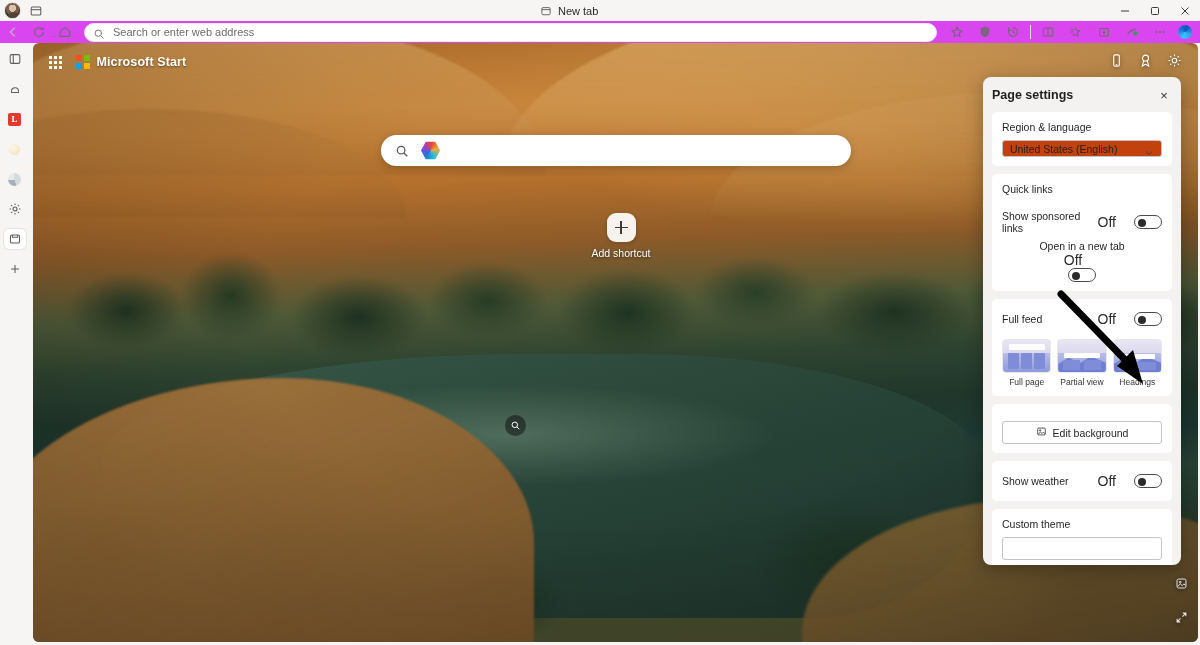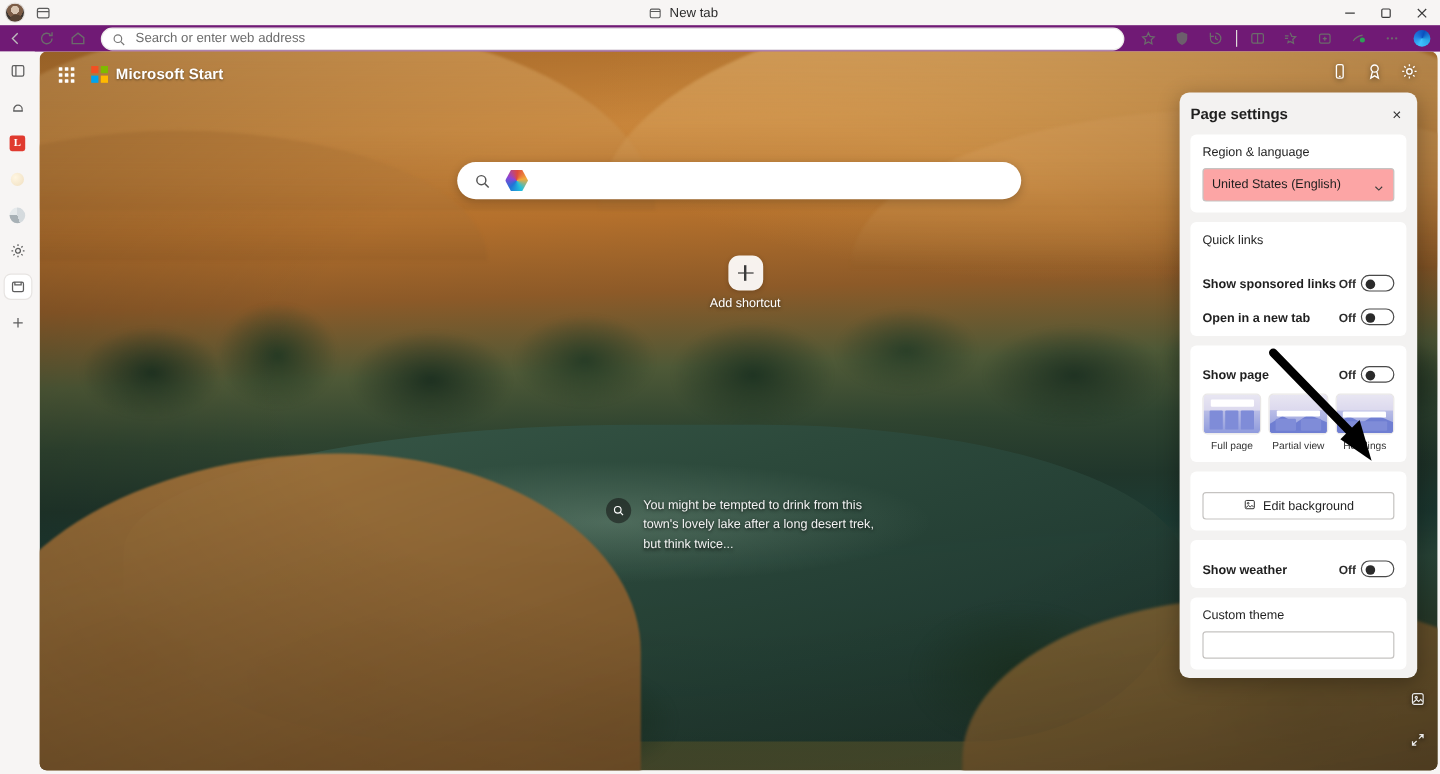--- a/index.html
+++ b/index.html
@@ -39,21 +39,21 @@
     position: absolute; right: 0; top: 0; height: 21px; display: flex;
   }
   .wc {
     width: 30px; height: 21px; display: flex; align-items: center; justify-content: center;
     font-size: 10px; color: #3b3b3b;
   }
 
   
   .toolbar {
     position: absolute; top: 21px; left: 0; width: 1200px; height: 22px;
-    display: flex; align-items: center; background: #701a75;
+    display: flex; align-items: center; background: #d946ef;
   }
   .tb-btn {
     width: 26px; height: 20px; display: flex; align-items: center; justify-content: center;
     color: #6b6b6b; border-radius: 4px;
   }
   .tb-btn svg { width: 14px; height: 14px; }
   .tb-btn.disabled { color: #bdbdbd; }
   .omnibox {
     flex: 1; height: 19px; margin: 0 6px 0 6px;
     background: #fff; border-radius: 10px;
@@ -250,30 +250,30 @@
     padding: 10px 9px 0 9px; overflow: hidden;
   }
   .panel-head { display: flex; align-items: center; margin-bottom: 9px; }
   .panel-title { font-size: 12.5px; font-weight: 600; color: #1f1f1f; }
   .panel-close { margin-left: auto; font-size: 13px; color: #333; line-height: 1;
     width: 16px; height: 16px; display:flex; align-items:center; justify-content:center; border-radius:3px;}
 
   .card { background: #fff; border-radius: 5px; padding: 9px 10px; margin-bottom: 8px; }
   .card-title { font-size: 10.5px; color: #1f1f1f; margin-bottom: 7px; font-weight: 400; }
   .select {
-    width: 100%; height: 28px; border: 1px solid #c5c3c1; border-radius: 3px;
-    display: flex; align-items: center; padding: 0 7px; background: #fca5a5;
+    width: 100%; height: 17px; border: 1px solid #c5c3c1; border-radius: 3px;
+    display: flex; align-items: center; padding: 0 7px; background: #c2410c;
   }
   .select .sv { font-size: 10.5px; color: #1f1f1f; flex: 1; }
   .select .chev { width: 10px; height: 10px; color: #3a3a3a; }
 
-  .row { display: flex; align-items: flex-end; min-height: 22px; font-weight: bold; }
-  .row + .row { margin-top: 6px; }
+  .row { display: flex; align-items: center; min-height: 22px; }
+  .row + .row { margin-top: 6px; flex-direction: column; }
   .row .lbl { font-size: 10.5px; color: #1f1f1f; flex: 1; }
-  .row .state { font-size: 10px; color: #2b2b2b; margin-right: 4px; }
+  .row .state { font-size: 14px; color: #2b2b2b; margin-right: 18px; }
   .toggle {
     width: 28px; height: 14px; border-radius: 8px; position: relative; flex: none;
     border: 1px solid #4a4a4a; background: #fff;
   }
   .toggle .knob {
     position: absolute; top: 2.5px; left: 3px; width: 8px; height: 8px; border-radius: 50%;
     background: #2b2b2b;
   }
   .toggle.on { background: #0f6cbd; border-color: #0f6cbd; }
   .toggle.on .knob { left: auto; right: 3px; background: #fff; width: 9px; height: 9px; top: 2px; }
@@ -535,21 +535,20 @@
       <div class="as-label">Add shortcut</div>
     </div>
 
     <div class="caption">
       <div class="cap-btn">
         <svg viewBox="0 0 16 16" fill="none" stroke="currentColor" stroke-width="1.4">
             <circle cx="7" cy="7" r="4"></circle>
             <path d="M10 10l3.4 3.4"></path>
           </svg>
       </div>
-      <div class="cap-text">You might be tempted to drink from this town's lovely lake after a long desert trek, but think twice...</div>
     </div>
 
     <div class="corner-tools">
       <span>
         <svg viewBox="0 0 16 16" fill="none" stroke="currentColor" stroke-width="1.2">
             <rect x="2.5" y="2.5" width="11" height="11" rx="2"></rect>
             <circle cx="6.4" cy="6.4" r="1.1"></circle>
             <path d="M3.2 11.6l3.4-3 2.3 2 2.1-2.2 2 2.2"></path>
           </svg>
       </span>
@@ -593,21 +592,21 @@
         <span class="lbl">Open in a new tab</span>
         <span class="state">Off</span>
         <span class="toggle">
           <span class="knob"></span>
         </span>
       </div>
     </div>
 
     <div class="card">
       <div class="row">
-        <span class="lbl">Show page</span>
+        <span class="lbl">Full feed</span>
         <span class="state">Off</span>
         <span class="toggle">
           <span class="knob"></span>
         </span>
       </div>
       <div class="feed-row">
         <div class="feed-opt">
           <div class="feed-thumb">
             <span class="ft-bar" style="left:12%;top:14%;width:76%;height:17%"></span>
             <span class="ft-col" style="left:10%;top:40%;width:23%;height:52%"></span>

